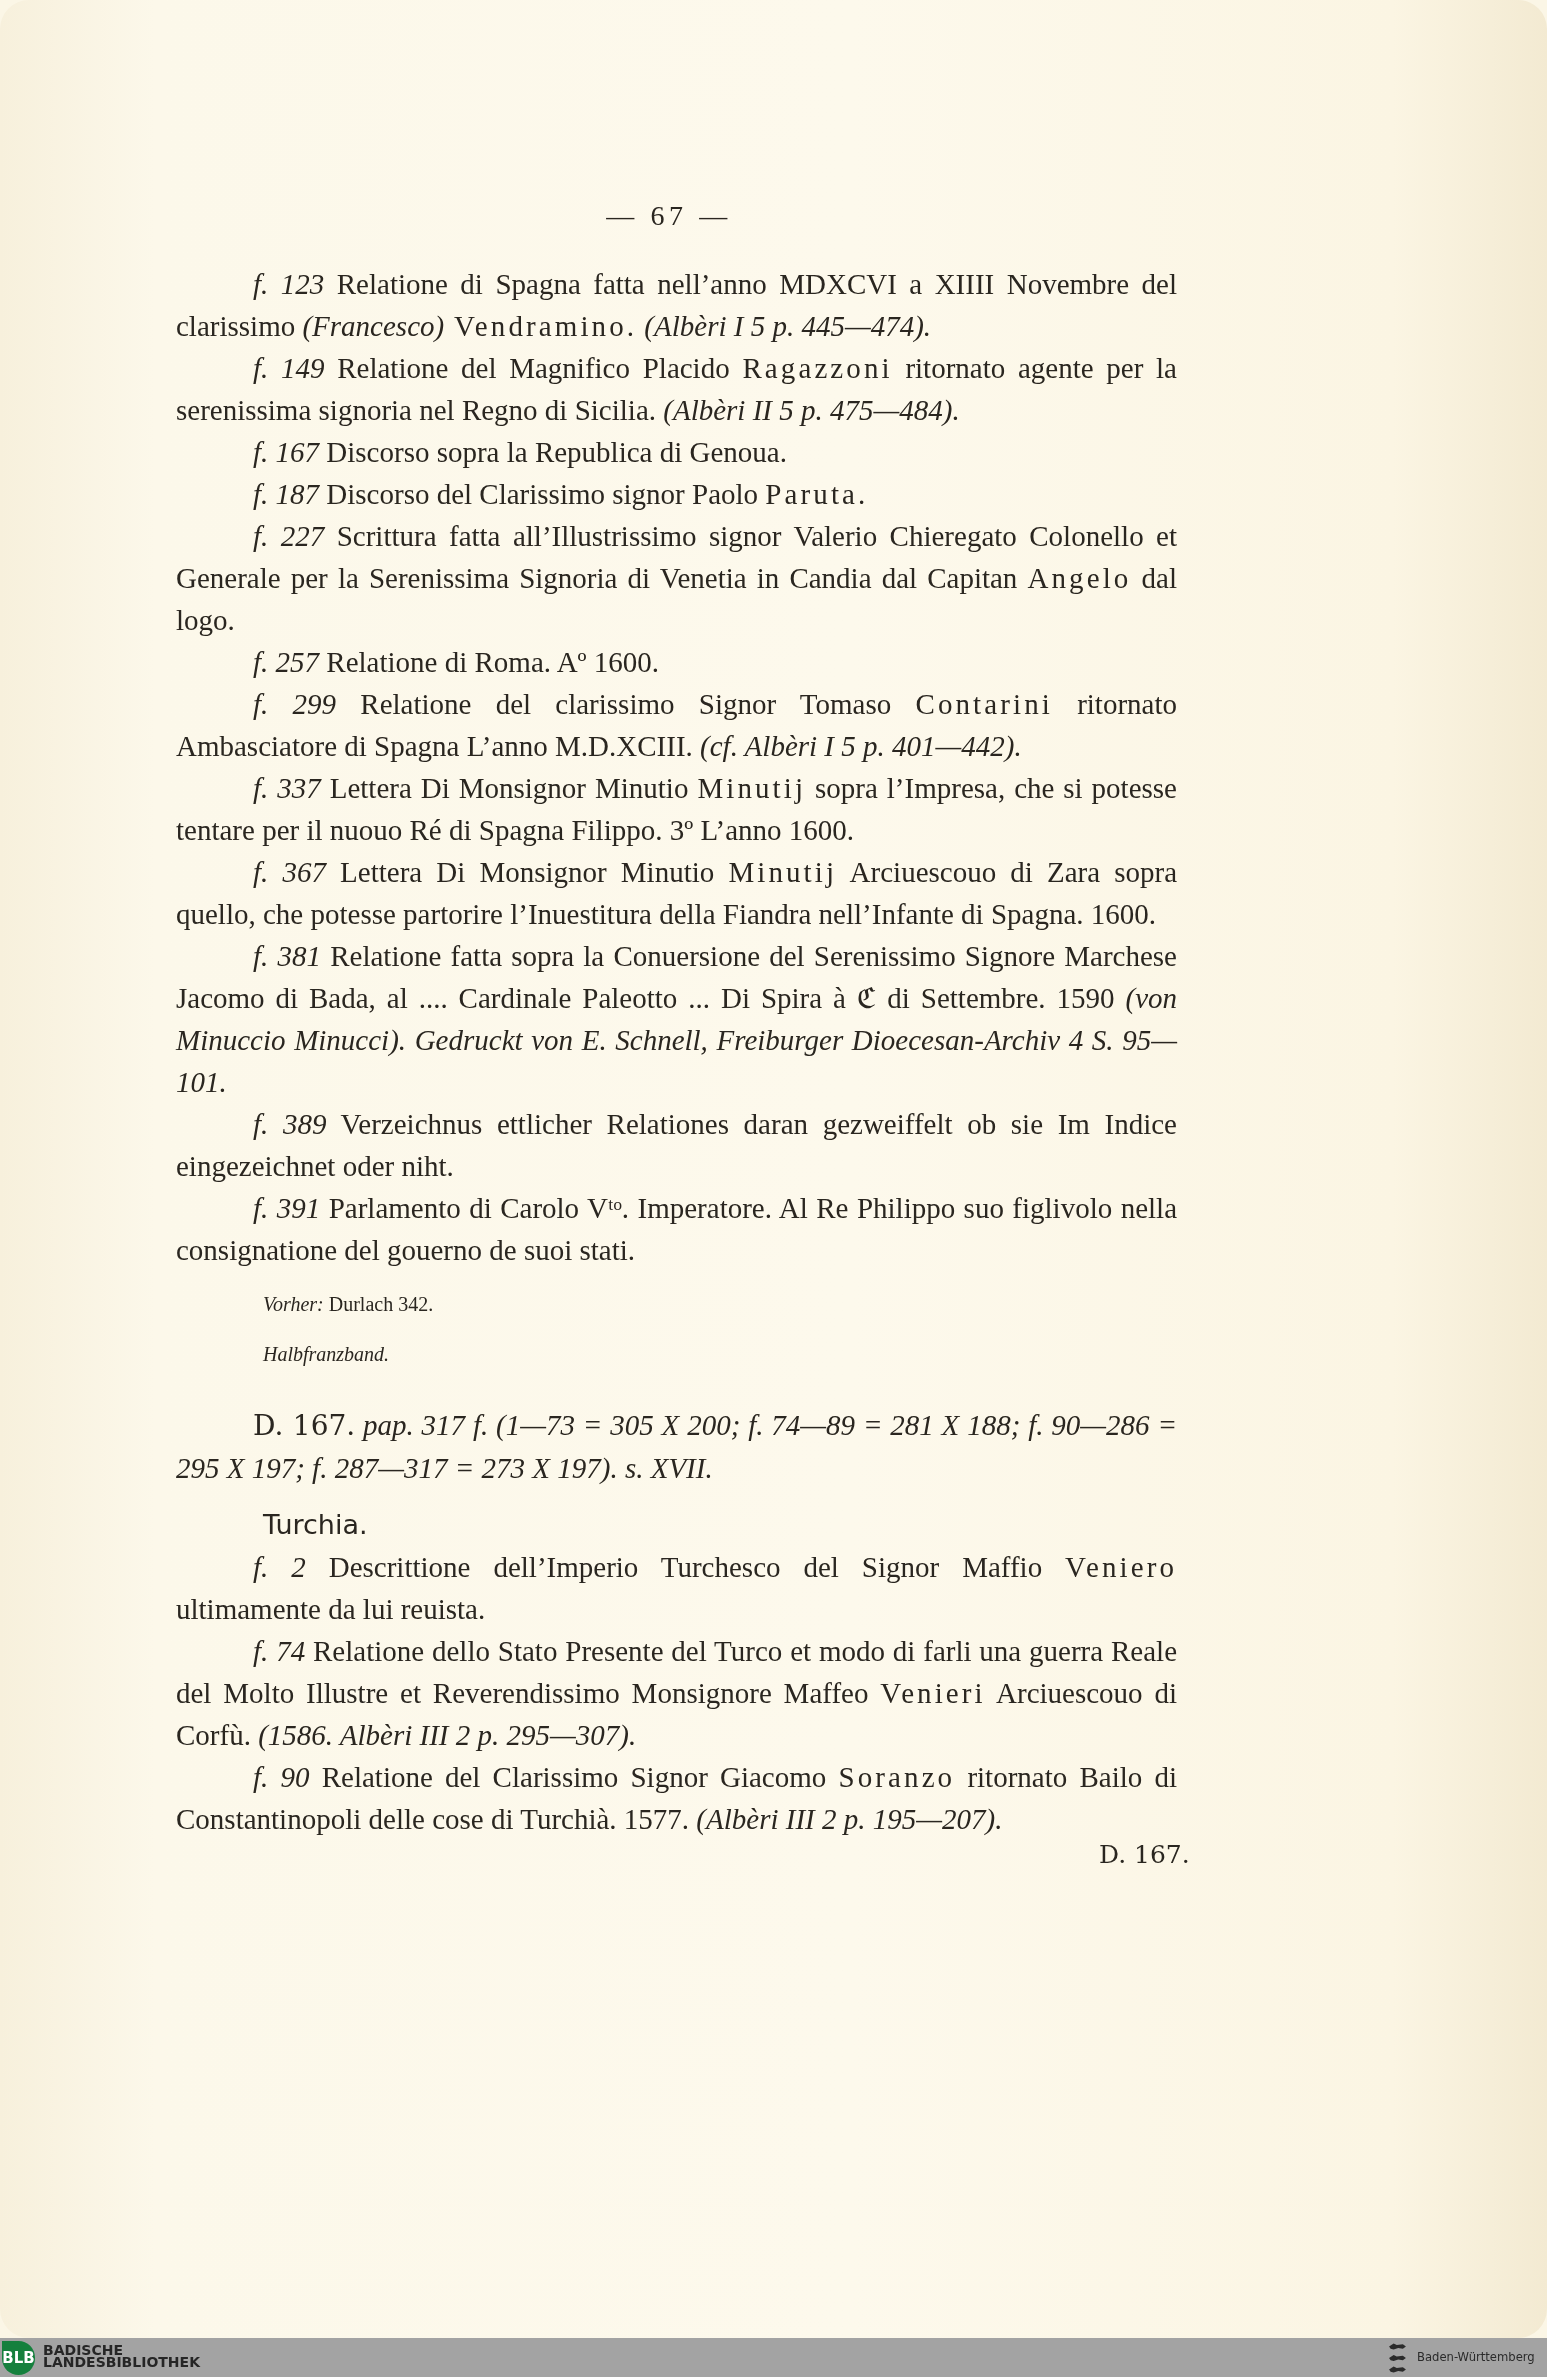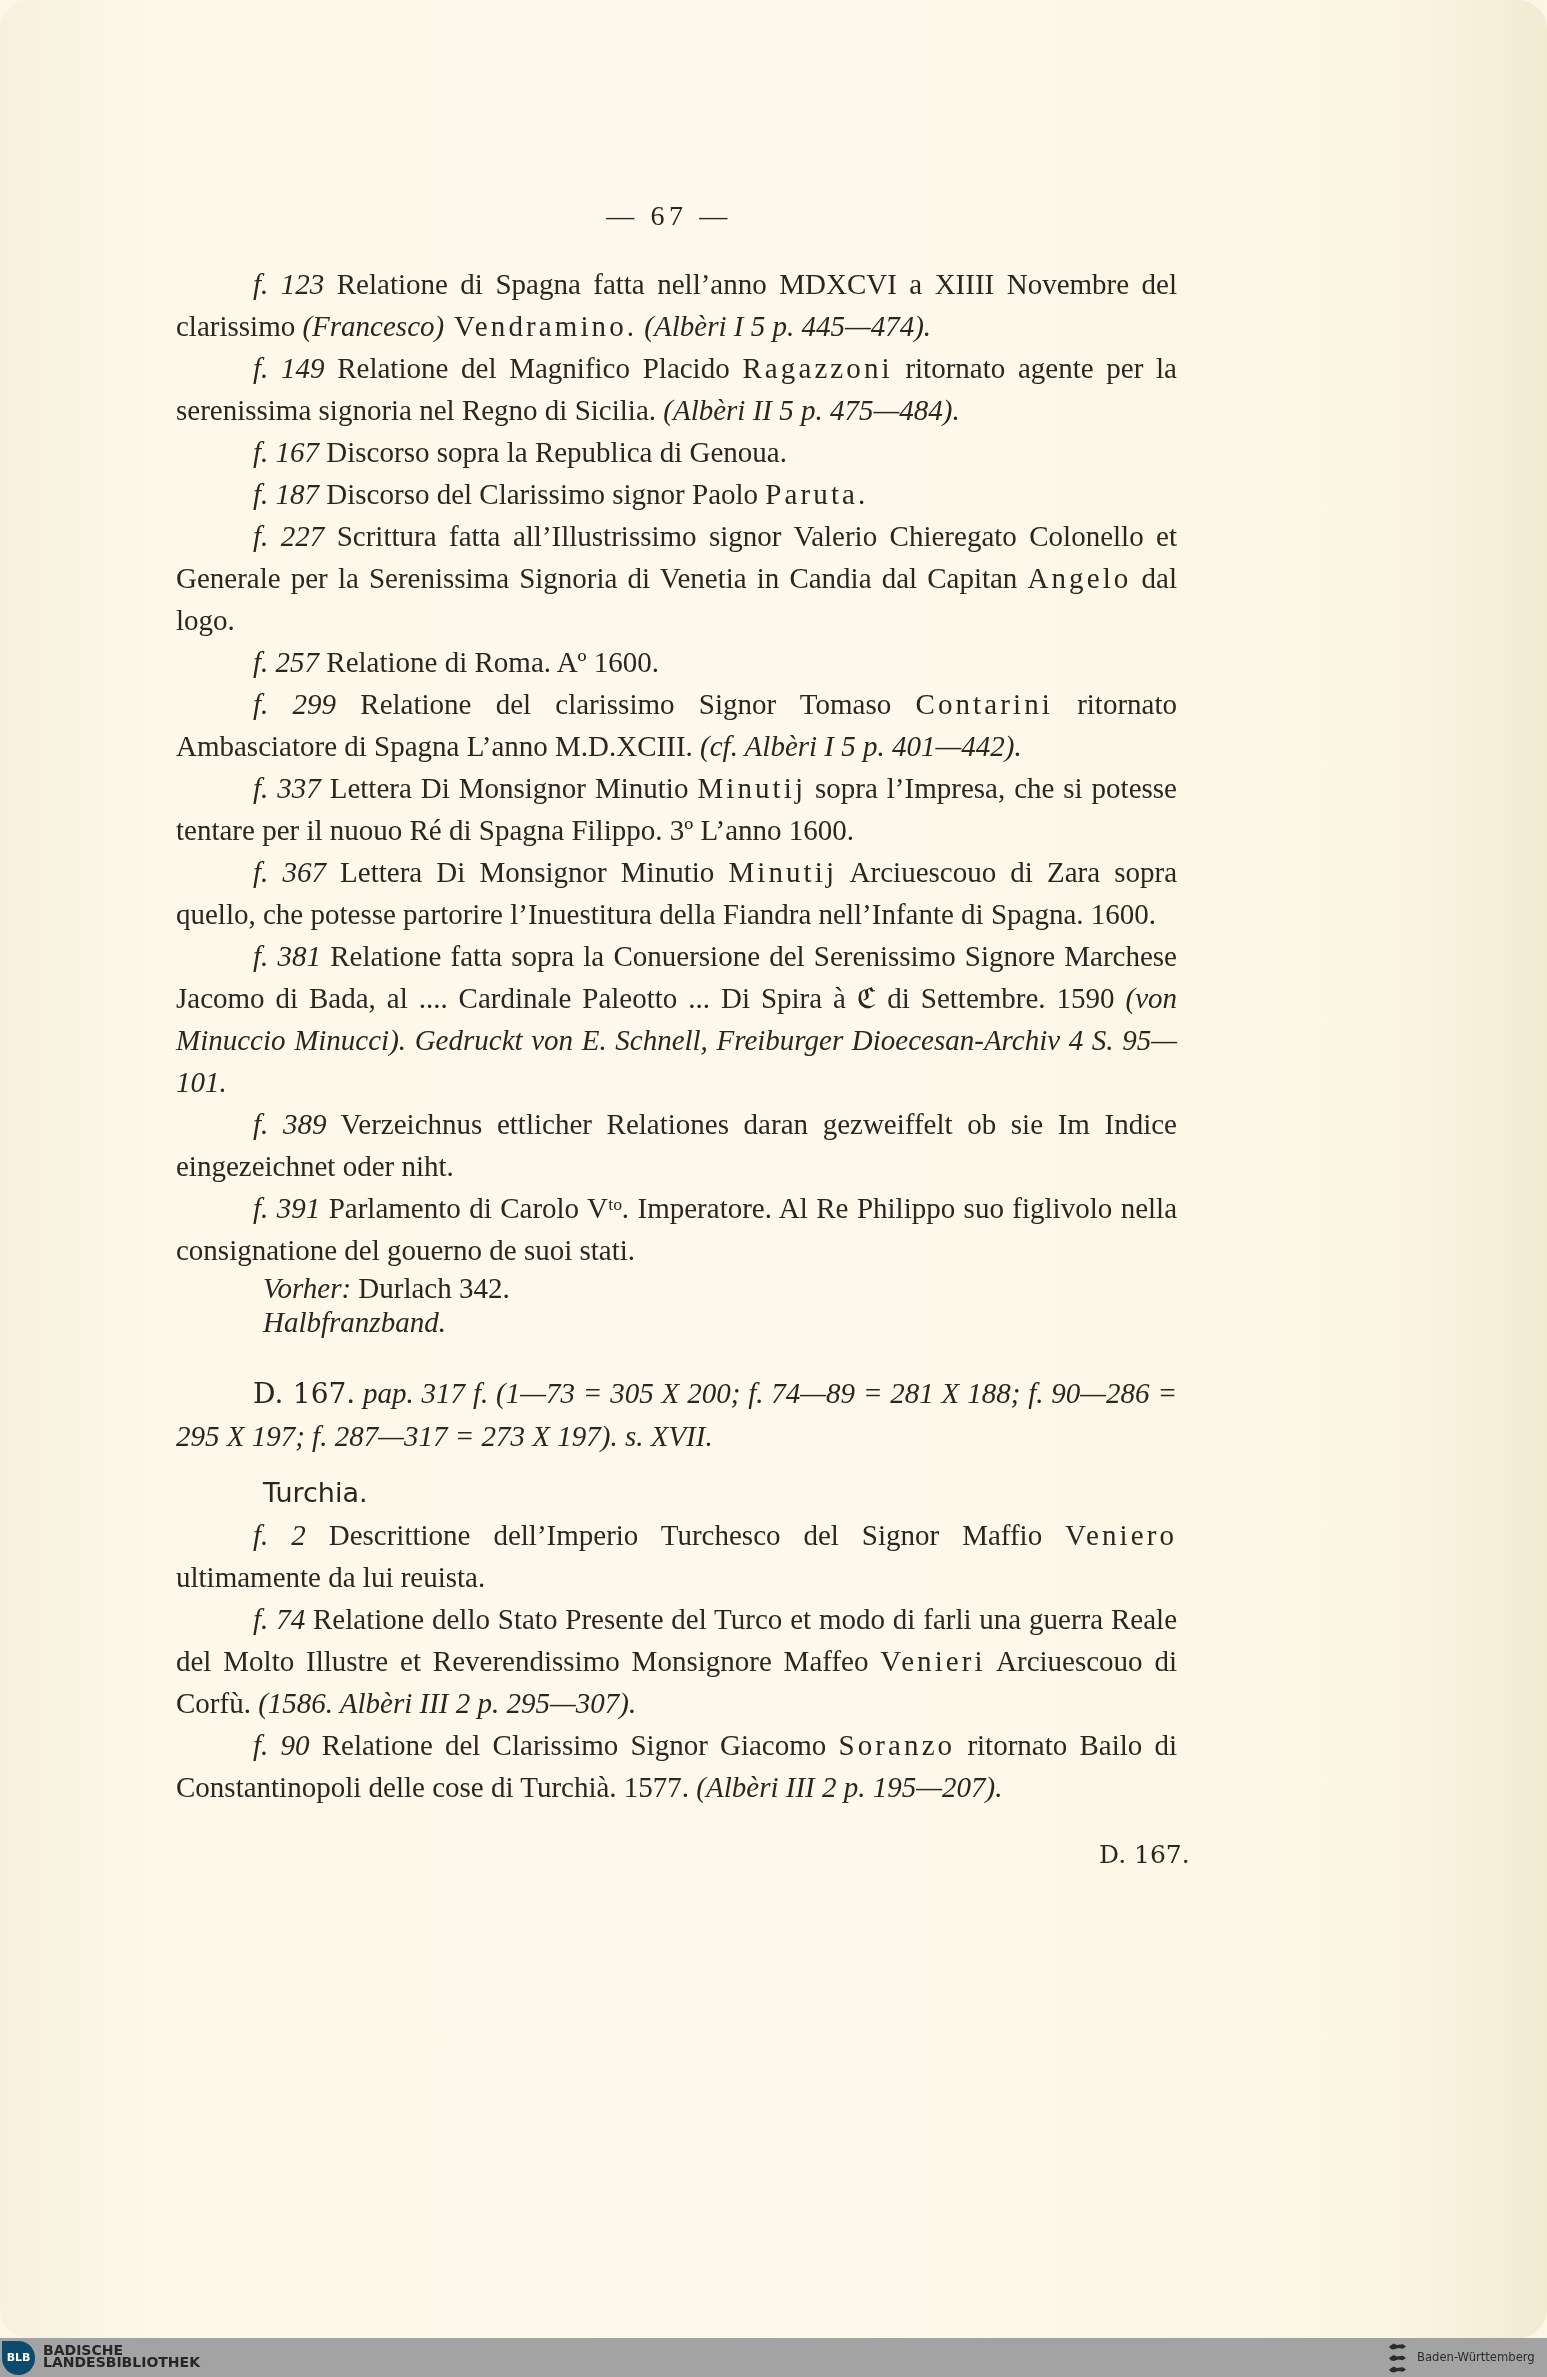--- a/index.html
+++ b/index.html
@@ -21,40 +21,40 @@
   }
   .body-text {
     position: absolute; left: 176px; top: 263px; width: 1001px;
     font-family: "Liberation Serif", serif;
     font-size: 29px; line-height: 42px; text-align: justify;
   }
   .entry { margin: 0; text-indent: 77px; }
   .entry .folio { font-style: italic; }
   .entry .ref { font-style: italic; }
   .spaced { letter-spacing: 3.1px; }
-  .note { margin: 0 0 0 87px; font-size: 29px; line-height: 34px; }
+  .note { margin: 16px 0 0 87px; font-size: 20px; line-height: 34px; }
   .note i { font-style: italic; }
   .gap { height: 32.5px; }
   .shelfmark { margin: 0; text-indent: 77px; font-size: 29px; }
   .shelfmark .sm { font-family: "DejaVu Serif", serif; font-size: 28px; }
   .shelfmark i { font-style: italic; }
   .section-head { margin: 15px 0 0 87px; font-family: "DejaVu Sans", sans-serif; font-size: 27px; }
   .sig-right {
     position: absolute; left: 1099px; top: 1840px;
     font-family: "DejaVu Serif", serif; font-size: 25px;
   }
   .footer {
     position: absolute; left: 0; top: 2338px; width: 1547px; height: 39px;
     background: #a3a3a3;
   }
   .blb-logo {
     position: absolute; left: 2.3px; top: 3.1px; width: 32.5px; height: 34px;
-    background: #0c4a6e; border-radius: 0 17px 17px 17px;
+    background: #15803d; border-radius: 0 17px 17px 17px;
     color: #fff; font-family: "DejaVu Sans", sans-serif; font-weight: bold;
-    font-size: 11px; line-height: 34px; text-align: center;
+    font-size: 15px; line-height: 34px; text-align: center;
   }
   .blb-text {
     position: absolute; left: 43px; top: 7px;
     font-family: "DejaVu Sans", sans-serif; font-weight: bold; font-size: 14px; line-height: 11.6px;
     color: #262626;
   }
   .bw-lions {
     position: absolute; left: 1386px; top: 2.3px; width: 23px; height: 36px;
     color: #2b2b2b; font-size: 10px; line-height: 11.6px; text-align: center;
   }

